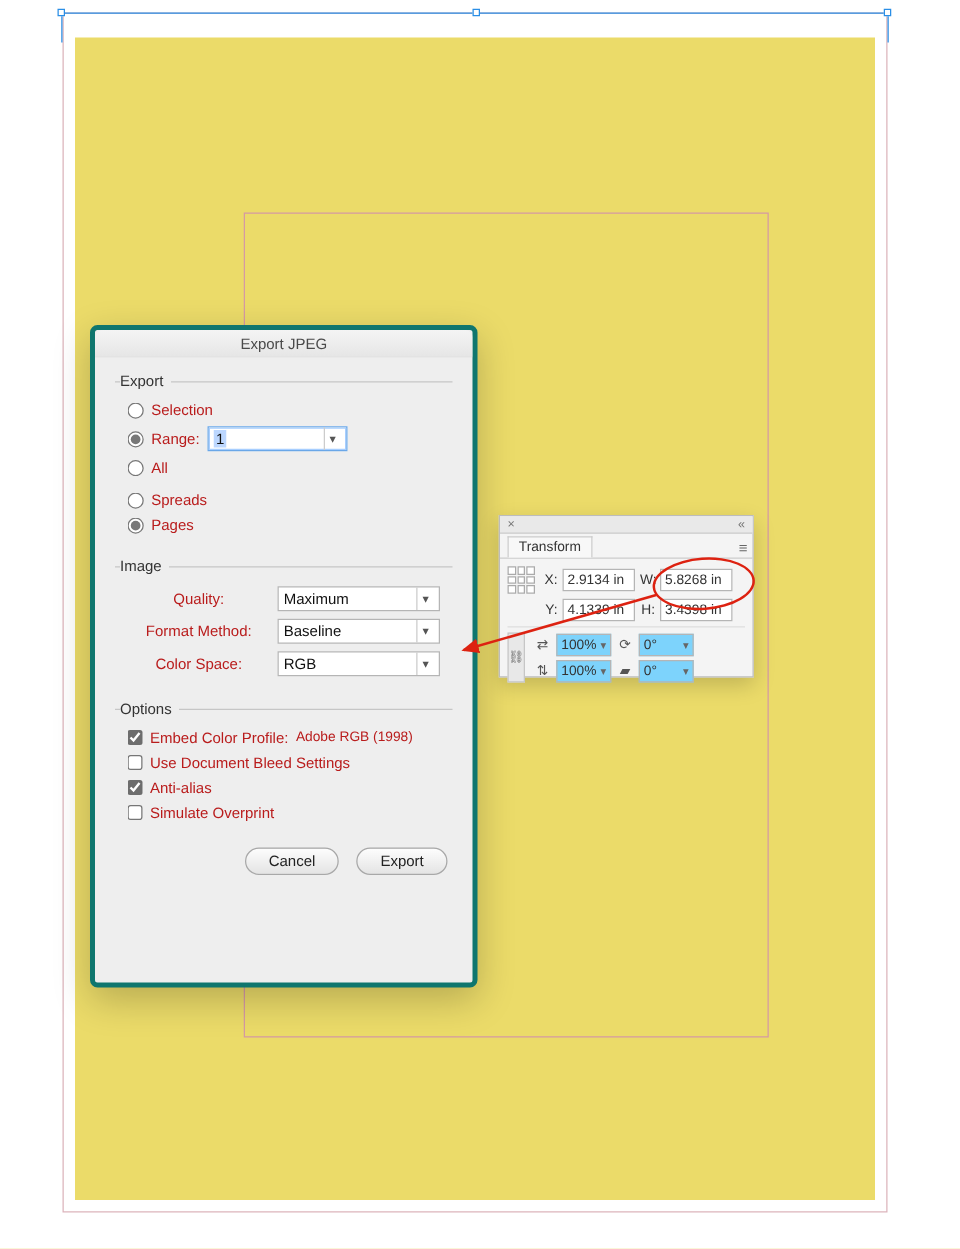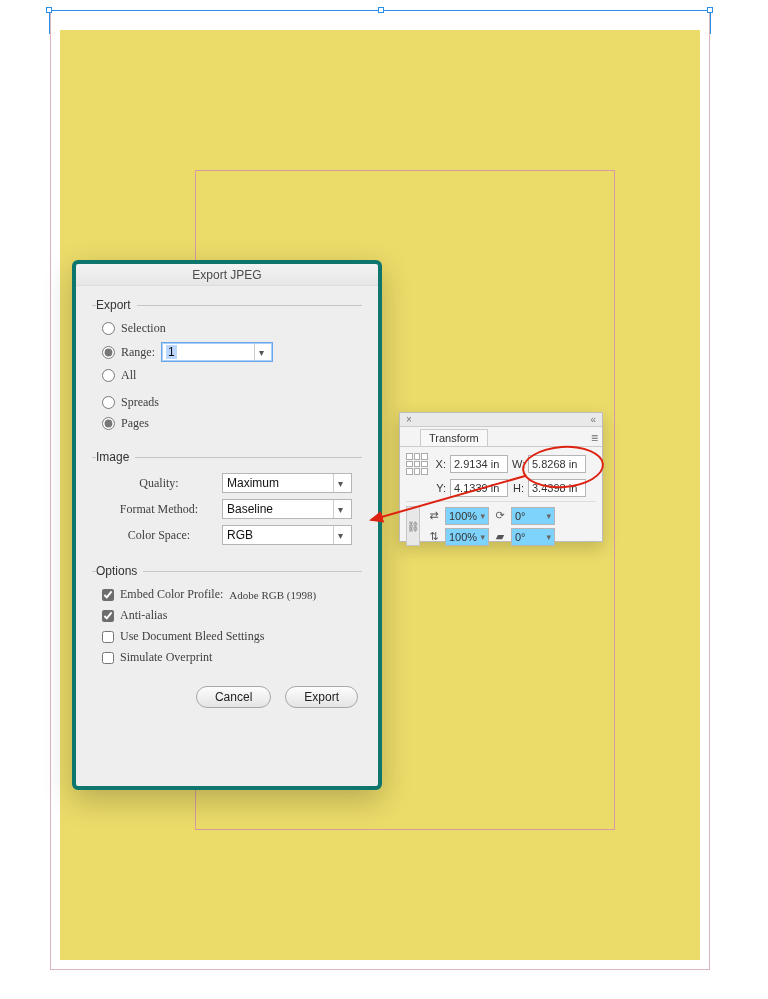--- a/index.html
+++ b/index.html
@@ -28,21 +28,21 @@
   box-shadow: 0 10px 30px rgba(0,0,0,0.22);
 }
 .titlebar {
   height: 22px; text-align: center; font-size: 12px; line-height: 22px;
   color: #4a4a4a; border-bottom: 1px solid #dcdcdc;
   background: linear-gradient(#f4f4f4,#e6e6e6); border-radius: 6px 6px 0 0;
 }
 fieldset { border: none; border-top: 1px solid #c6c6c6; margin: 12px 16px 4px; padding: 6px 4px 4px; }
 legend { font-size: 12px; color: #333; padding: 0 6px 0 0; }
 .row { display: flex; align-items: center; gap: 6px; font-size: 12px; color: #333; padding: 3px 6px; }
-.lbl { font-size: 12px; color: #404040; font-family: Liberation Serif, serif; }
+.lbl { font-size: 12px; color: #b91c1c; }
 .lbl-r { text-align: center; width: 114px; }
 input[type=radio] { width:13px; height:13px; accent-color:#777; }
 input[type=checkbox] { width:12px; height:12px; accent-color:#6d6d6d; }
 input.txt, select.sel, .combo {
   font-size: 12px; height: 20px; border: 1px solid #b5b5b5; background: #fff;
   padding: 0 4px; outline: none;
 }
 .combo { display:flex; align-items:center; justify-content:space-between; cursor:default; }
 .combo.sel-blue { border:1px solid #6aa7e8; box-shadow: 0 0 0 1px #a7ceff inset; }
 .combo .val { color:#111; }
@@ -56,21 +56,21 @@
   background: linear-gradient(#fdfdfd,#e4e4e4); color:#222; cursor:default;
 }
 
 
 .panel {
   position: absolute; left: 399px; top: 412px; width: 204px; height: 130px;
   background: #f4f4f4; border: 1px solid #bcbcbc;
   box-shadow: 0 6px 16px rgba(0,0,0,0.18); font-size: 11px; color:#333;
 }
 .panel-top { height:14px; background:#e9e9e9; border-bottom:1px solid #ccc; display:flex; align-items:center; justify-content:space-between; padding:0 6px; font-size:10px; color:#777; }
-.panel-tabs { height:20px; display:flex; align-items:flex-end; border-bottom:1px solid #ccc; padding-left:20px; gap:6px; }
+.panel-tabs { height:20px; display:flex; align-items:flex-end; border-bottom:1px solid #ccc; padding-left:6px; gap:6px; }
 .tab { font-size:11px; padding:2px 8px; border:1px solid #ccc; border-bottom:none; background:#f0f0f0; }
 .tab.active { background:#f8f8f8; }
 .panel-menu { position:absolute; right:4px; top:18px; font-size:12px; color:#666; }
 .panel-body { padding:6px 6px; }
 .p-row { display:flex; align-items:center; gap:4px; margin-bottom:4px; }
 .refgrid {
   width:22px; height:22px; display:grid; grid-template-columns:repeat(3,1fr); grid-template-rows:repeat(3,1fr);
   gap:1px; margin-right:2px;
 }
 .refgrid span { background:#fff; border:1px solid #aaa; }
@@ -161,26 +161,26 @@
   </fieldset>
 
   <fieldset>
     <legend>Options</legend>
     <div class="row">
       <input type="checkbox" checked="" style="">
       <span class="lbl">Embed Color Profile:</span>
       <span class="lbl" style="font-size:11px;">Adobe RGB (1998)</span>
     </div>
     <div class="row">
+      <input type="checkbox" style="">
+      <span class="lbl">Use Document Bleed Settings</span>
+    </div>
+    <div class="row">
       <input type="checkbox" checked="" style="">
       <span class="lbl">Anti-alias</span>
-    </div>
-    <div class="row">
-      <input type="checkbox" style="">
-      <span class="lbl">Use Document Bleed Settings</span>
     </div>
     <div class="row">
       <input type="checkbox" style="">
       <span class="lbl">Simulate Overprint</span>
     </div>
   </fieldset>
 
   <div class="btns">
     <button class="mac">Cancel</button>
     <button class="mac">Export</button>

